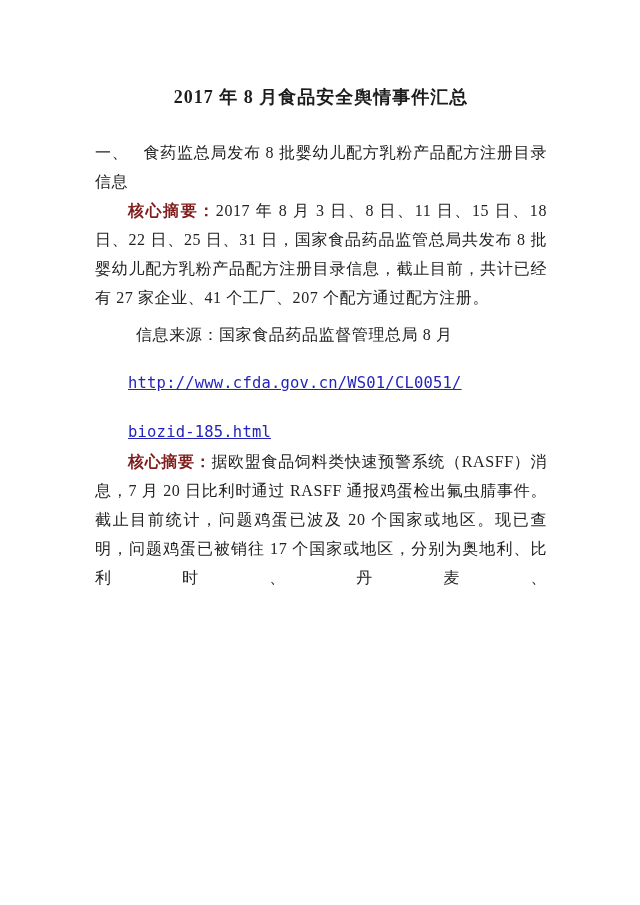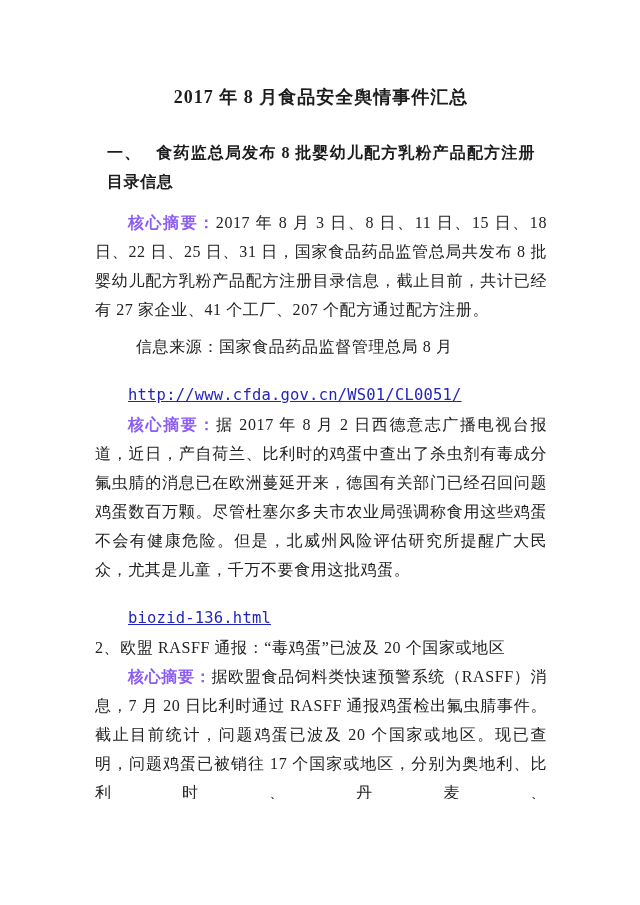--- a/index.html
+++ b/index.html
@@ -24,39 +24,39 @@
   .doc-title {
     margin: 0 0 28px 0;
     font-size: 18px;
     font-weight: bold;
     text-align: center;
     line-height: 26px;
     letter-spacing: 1px;
     color: #1c1c1e;
   }
   .heading {
-    margin: 12px;
+    margin: 0;
     font-size: 16px;
-    font-weight: bold;
+    font-weight: normal;
     text-align: justify;
     letter-spacing: 0.6px;
     color: #1c1c1e;
   }
   .heading .num {
     margin-right: 15px;
   }
   .para {
     margin: 0;
     text-align: justify;
     text-indent: 33px;
     letter-spacing: 0.6px;
   }
   .para .b {
     font-weight: bold;
-    color: #8b5cf6;
+    color: #7f1d1d;
     margin-top: 8px;
   }
   .para.cut {
     text-align-last: justify;
   }
   .item-title {
     margin: 0;
     text-align: justify;
     letter-spacing: 0.6px;
   }
@@ -100,30 +100,26 @@
   <p class="source-line">信息来源：国家食品药品监督管理总局 8 月</p>
 
   <p class="link-para">
     <a class="link">
       <span class="link-line">http://www.cfda.gov.cn/WS01/CL0051/</span>
     </a>
   </p>
 
 
 
-  <p class="para">
-    <span class="b">核心摘要：</span><span>据 2017 年 8 月 2 日西德意志广播电视台报道，近日，产自荷兰、比利时的鸡蛋中查出了杀虫剂有毒成分氟虫腈的消息已在欧洲蔓延开来，德国有关部门已经召回问题鸡蛋数百万颗。尽管杜塞尔多夫市农业局强调称食用这些鸡蛋不会有健康危险。但是，北威州风险评估研究所提醒广大民众，尤其是儿童，千万不要食用这批鸡蛋。</span>
-  </p>
 
 
   <p class="link-para">
     <a class="link">
-      <span class="link-line">biozid-136.html</span>
+      <span class="link-line">biozid-185.html</span>
     </a>
   </p>
 
-  <p class="item-title">2、欧盟 RASFF 通报：“毒鸡蛋”已波及 20 个国家或地区</p>
 
   <p class="para cut">
     <span class="b">核心摘要：</span><span>据欧盟食品饲料类快速预警系统（RASFF）消息，7 月 20 日比利时通过 RASFF 通报鸡蛋检出氟虫腈事件。截止目前统计，问题鸡蛋已波及 20 个国家或地区。现已查明，问题鸡蛋已被销往 17 个国家或地区，分别为奥地利、比利时、丹麦、</span>
   </p>
 
 </div>
 
 </body></html>

